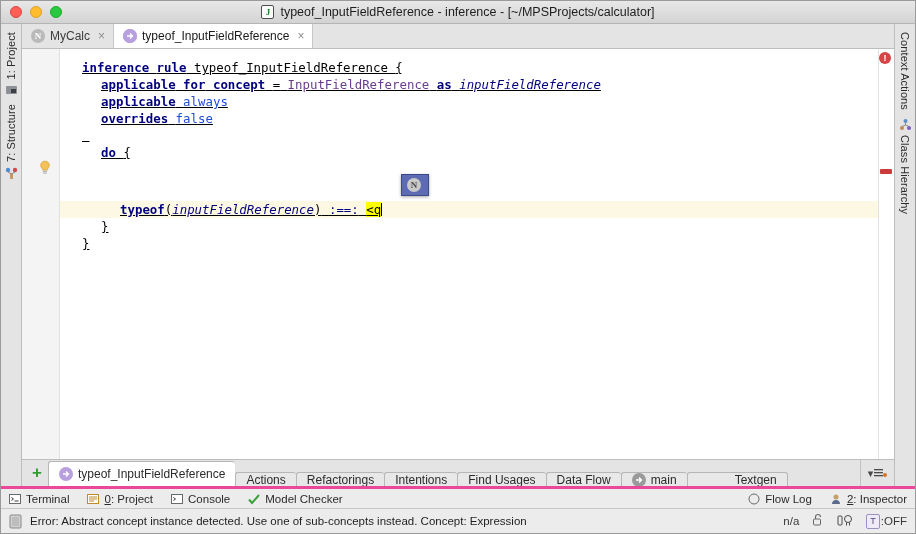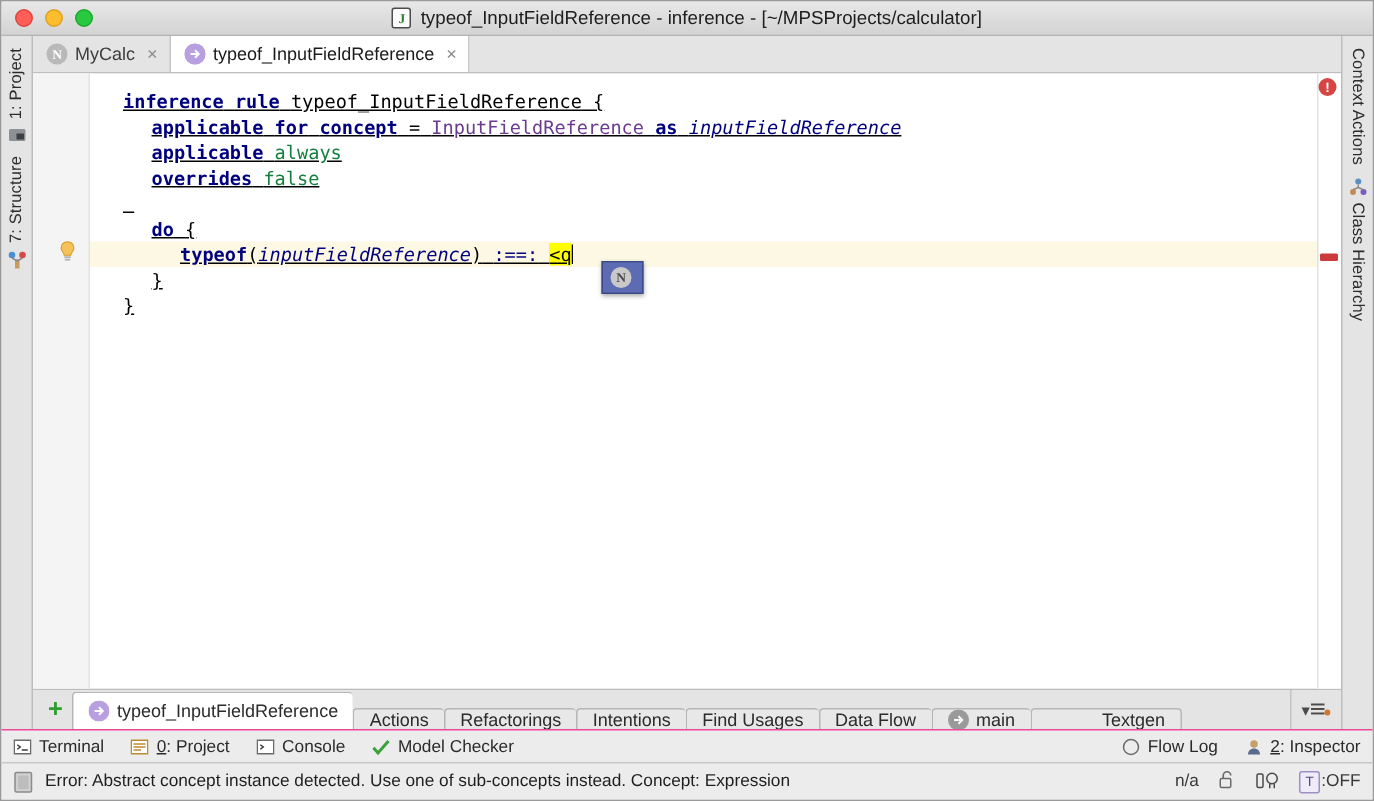--- a/index.html
+++ b/index.html
@@ -101,21 +101,21 @@
     padding: 10px 0 0 0;
     color: #000;
     overflow: hidden;
     text-decoration: underline;
   }
   .cline { height: 17px; white-space: pre; padding-left: 22px; }
   .cline.hl { background: #fdf8e3; }
   .kw   { color: #00007f; font-weight: bold; }
   .ref  { color: #6a3b8f; }
   .var  { color: #00007f; font-style: italic; }
-  .cst  { color: #15803d; }
+  .cst  { color: #1d4ed8; }
   .pl   { color: #000000; }
   .op   { color: #00007f; }
   .typing { background: #ffff00; color: #000; position: relative; }
   .caret { display: inline-block; width: 1px; height: 13px; background: #000;
            vertical-align: -2px; margin-left: 0px; }
 
   
   .popup {
     position: absolute; left: 341px; top: 125px;
     background: #5c6bb2; border: 1px solid #3d4a8a;
@@ -173,21 +173,21 @@
   .bottombar-fill { flex: 1 1 auto; }
   .collapse-btn {
     display: flex; align-items: center; justify-content: center;
     width: 34px; border-left: 1px solid #c2c2c2; cursor: default;
     color: #4a4a4a; font-size: 11px; gap: 1px;
   }
 
   
   .toolbar-row {
     height: 22px; flex: 0 0 22px;
-    background: #ececec; border-top: 1px solid #ec4899;
+    background: #ececec; border-top: 3px solid #ec4899;
     display: flex; align-items: center; padding: 0 8px;
     font-size: 11.5px; color: #2b2b2b;
   }
   .tw { display: flex; align-items: center; gap: 5px; margin-right: 18px; cursor: default; }
   .tw-ico { width: 12px; height: 12px; flex: 0 0 12px; }
   .tw u { text-decoration: underline; }
   .spacer { flex: 1 1 auto; }
 
   
   .statusbar {
@@ -282,21 +282,21 @@
 
         <div class="code">
 
           <div id="code-lines">
               <div class="cline" style="padding-left: 22px;"><span class="kw">inference</span><span class="pl"> </span><span class="kw">rule</span><span class="pl"> </span><span class="pl">typeof_InputFieldReference</span><span class="pl"> </span><span class="pl">{</span></div>
               <div class="cline" style="padding-left: 41px;"><span class="kw">applicable</span><span class="pl"> </span><span class="kw">for</span><span class="pl"> </span><span class="kw">concept</span><span class="pl"> </span><span class="pl">=</span><span class="pl"> </span><span class="ref">InputFieldReference</span><span class="pl"> </span><span class="kw">as</span><span class="pl"> </span><span class="var">inputFieldReference</span></div>
               <div class="cline" style="padding-left: 41px;"><span class="kw">applicable</span><span class="pl"> </span><span class="cst">always</span></div>
               <div class="cline" style="padding-left: 41px;"><span class="kw">overrides</span><span class="pl"> </span><span class="cst">false</span></div>
               <div class="cline" style="padding-left: 22px;">&nbsp;</div>
               <div class="cline" style="padding-left: 41px;"><span class="kw">do</span><span class="pl"> </span><span class="pl">{</span></div>
-              <div class="cline hl" style="padding-left: 60px;"><span class="kw">typeof</span><span class="pl">(</span><span class="var">inputFieldReference</span><span class="pl">)</span><span class="pl"> </span><span class="op">:==:</span><span class="pl"> </span><span class="typing">&lt;q</span><span class="caret"></span></div>
+              <div class="cline hl" style="padding-left: 60px; margin-top: 40px;"><span class="kw">typeof</span><span class="pl">(</span><span class="var">inputFieldReference</span><span class="pl">)</span><span class="pl"> </span><span class="op">:==:</span><span class="pl"> </span><span class="typing">&lt;q</span><span class="caret"></span></div>
               <div class="cline" style="padding-left: 41px;"><span class="pl">}</span></div>
               <div class="cline" style="padding-left: 22px;"><span class="pl">}</span></div>
             </div>
 
           <div class="popup">
             <span class="popup-ico">N</span>
           </div>
         </div>
 
         <div class="markerbar">

